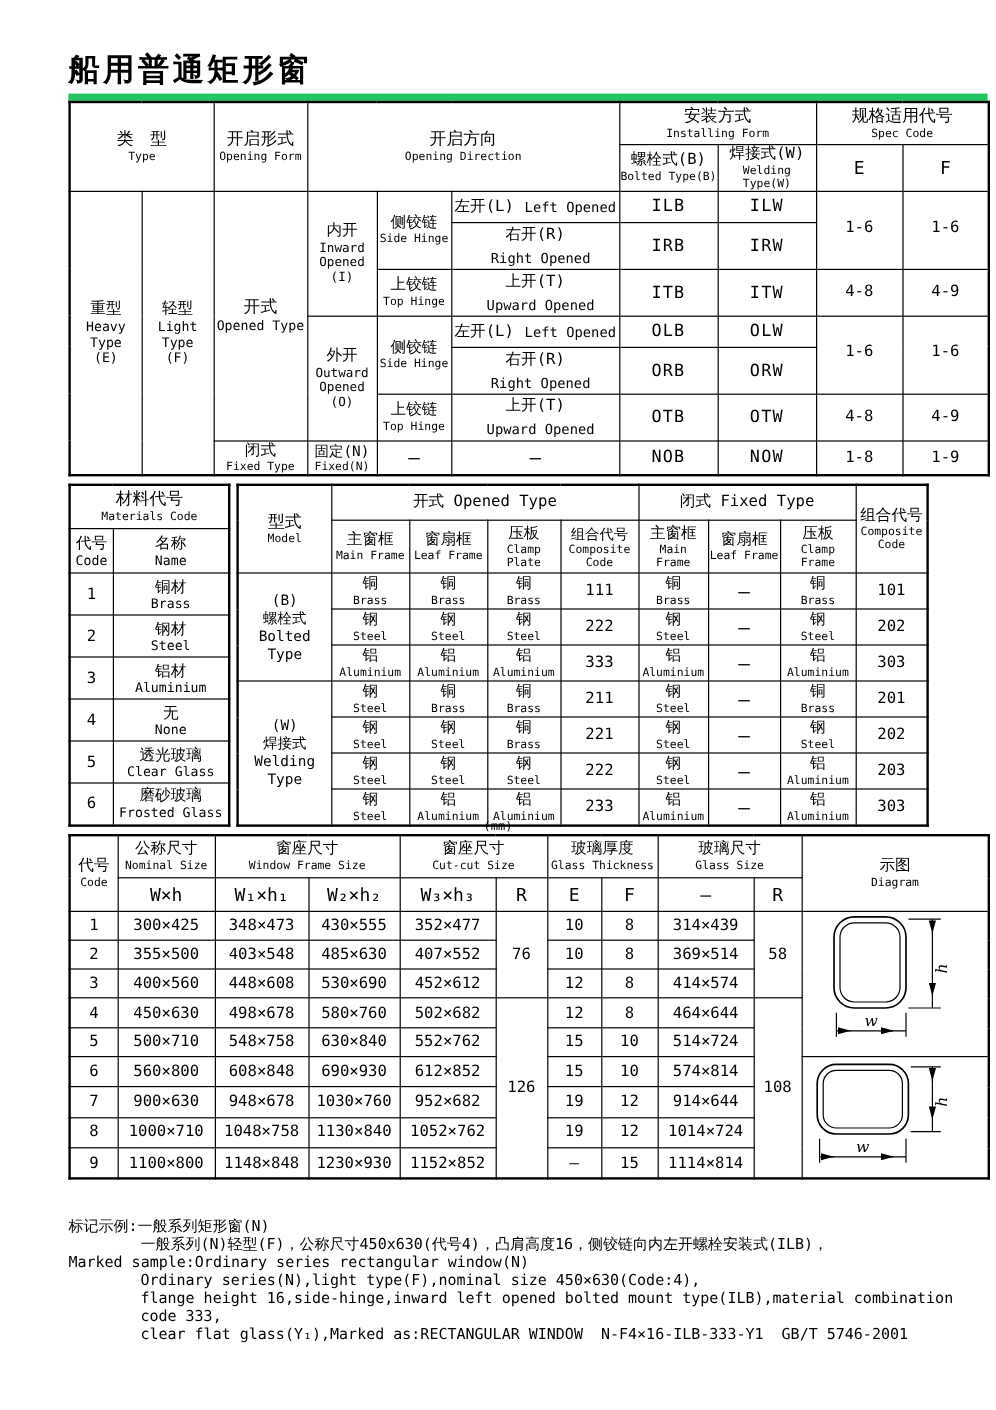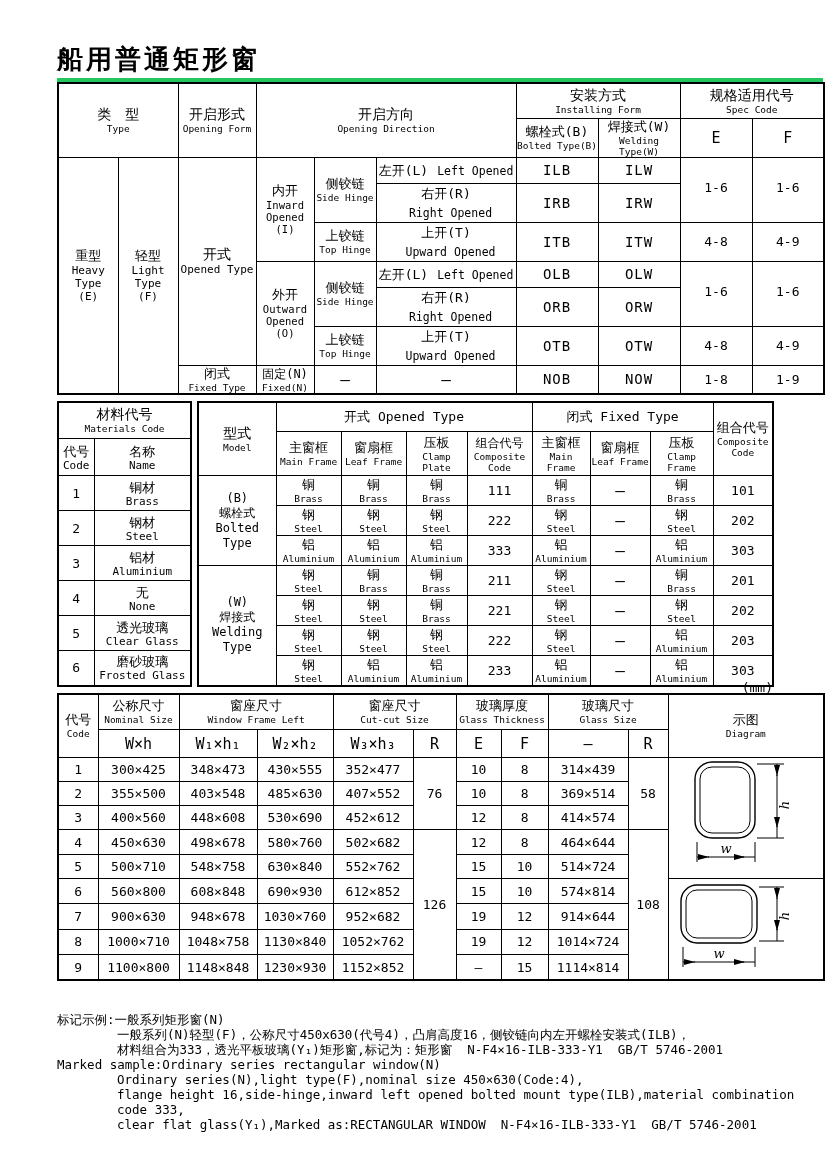--- a/index.html
+++ b/index.html
@@ -2,21 +2,21 @@
 <html><head>
 <meta charset="utf-8">
 <style>
   html,body{margin:0;padding:0;background:#e8e8e8}
   .page{position:relative;width:830px;height:1175px;background:#ffffff;margin:0 auto;
         font-family:"DejaVu Sans Mono","DejaVu Sans",monospace;color:#000;overflow:hidden}
   .content{position:absolute;left:57px;top:38px;width:766px}
 
   
   .title-row{display:flex;align-items:flex-end;justify-content:space-between;
-             border-bottom:4px solid #22c55e;padding-bottom:4px;height:36px}
+             border-bottom:6px solid #22c55e;padding-bottom:4px;height:36px}
   .title-zh{font-size:26px;font-weight:bold;letter-spacing:3px;line-height:30px}
   .title-en{font-size:17px;font-weight:bold;letter-spacing:0.5px;padding-right:52px;line-height:22px}
   .std-block{position:relative;height:58px;padding-top:3px}
   .std1{font-size:15px;line-height:18px}
   .std2{font-size:11.5px;line-height:14px}
   .std3{font-size:11.5px;line-height:15px}
   .series{position:absolute;left:0;right:0;top:20px;text-align:center}
   .series-zh{font-size:16px;line-height:18px}
   .series-en{font-size:11px;line-height:13px}
 
@@ -29,21 +29,21 @@
   .big{font-size:15px}
   .code{font-size:14px;letter-spacing:1px}
   .num{font-size:13px}
   td.dir{text-align:left;padding-left:7px}
   td.dir .zh,td.dir .en{display:inline-block;vertical-align:middle}
   td.dir .en{margin-left:9px;font-size:11.5px}
   td.vbot{vertical-align:bottom}
   td.vbot span{display:block;margin-bottom:4px}
 
   .t2wrap{display:flex;gap:5px;margin-top:6px;align-items:flex-start}
-  .mm-note{text-align:right;padding-right:50px;font-size:13px;line-height:10px;height:10px;margin-top:-4px}
+  .mm-note{text-align:center;padding-right:50px;font-size:10px;line-height:10px;height:10px;margin-top:-4px}
 
   
   .notes{margin-top:31px}
   .note-line{font-size:12.5px;line-height:15px;white-space:pre-wrap}
   .note-indent{padding-left:60px}
 
   
   svg text{font-family:"DejaVu Serif",serif;font-style:italic;font-size:13px}
   svg .ln{stroke:#000;fill:none;stroke-width:1.4}
   svg .thin{stroke:#000;fill:none;stroke-width:1}
@@ -554,21 +554,21 @@
       <td rowspan="2">
               <span class="zh">代号</span>
               <span class="en">Code</span>
             </td>
       <td>
               <span class="zh">公称尺寸</span>
               <span class="en">Nominal Size</span>
             </td>
       <td colspan="2">
               <span class="zh">窗座尺寸</span>
-              <span class="en">Window Frame Left</span>
+              <span class="en">Window Frame Size</span>
             </td>
       <td colspan="2">
               <span class="zh">窗座尺寸</span>
               <span class="en">Cut-cut Size</span>
             </td>
       <td colspan="2">
               <span class="zh">玻璃厚度</span>
               <span class="en">Glass Thickness</span>
             </td>
       <td colspan="2">
@@ -725,21 +725,20 @@
       <td class="num">—</td>
       <td class="num">15</td>
       <td class="num">1114×814</td>
     </tr>
   </tbody>
       </table>
 
   <div class="notes">
     <div class="note-line">标记示例:一般系列矩形窗(N)</div>
     <div class="note-line note-indent">一般系列(N)轻型(F)，公称尺寸450x630(代号4)，凸肩高度16，侧铰链向内左开螺栓安装式(ILB)，</div>
-    <div class="note-line note-indent">材料组合为333，透光平板玻璃(Y₁)矩形窗,标记为：矩形窗  N-F4×16-ILB-333-Y1  GB/T 5746-2001</div>
     <div class="note-line">Marked sample:Ordinary series rectangular window(N)</div>
     <div class="note-line note-indent">Ordinary series(N),light type(F),nominal size 450×630(Code:4),</div>
     <div class="note-line note-indent">flange height 16,side-hinge,inward left opened bolted mount type(ILB),material combination code 333,</div>
     <div class="note-line note-indent">clear flat glass(Y₁),Marked as:RECTANGULAR WINDOW  N-F4×16-ILB-333-Y1  GB/T 5746-2001</div>
   </div>
 
 </div>
 </div>
 
 </body></html>

